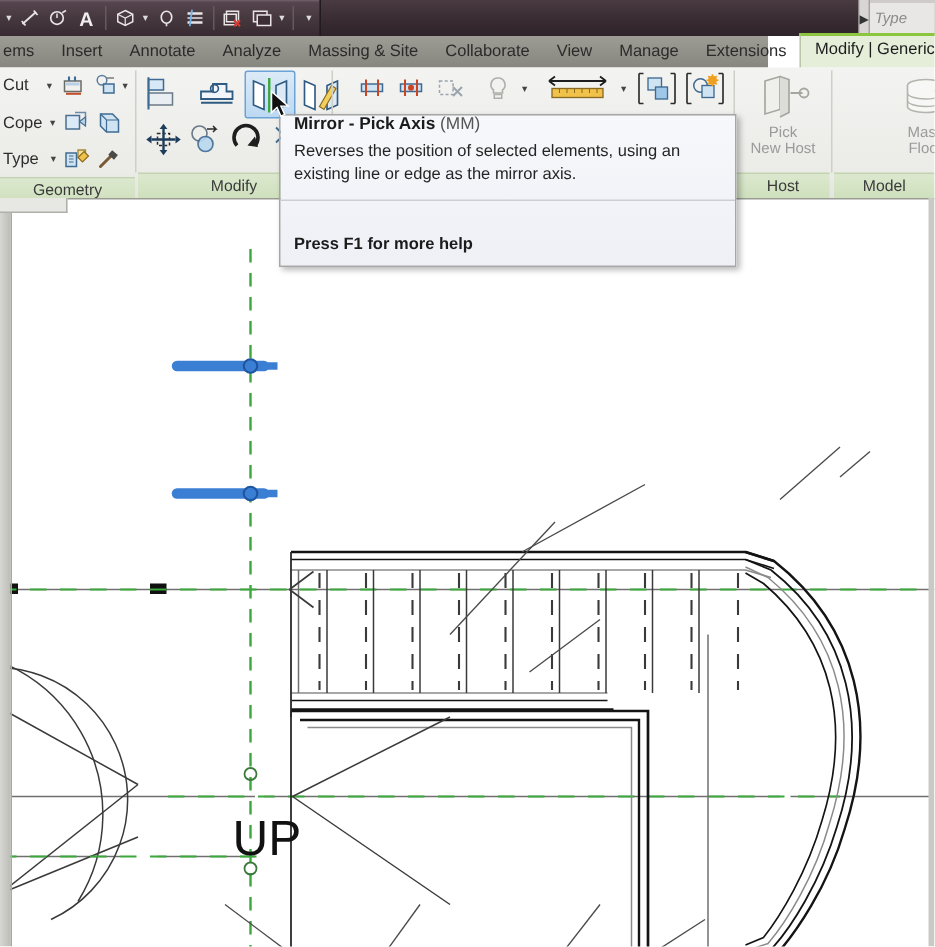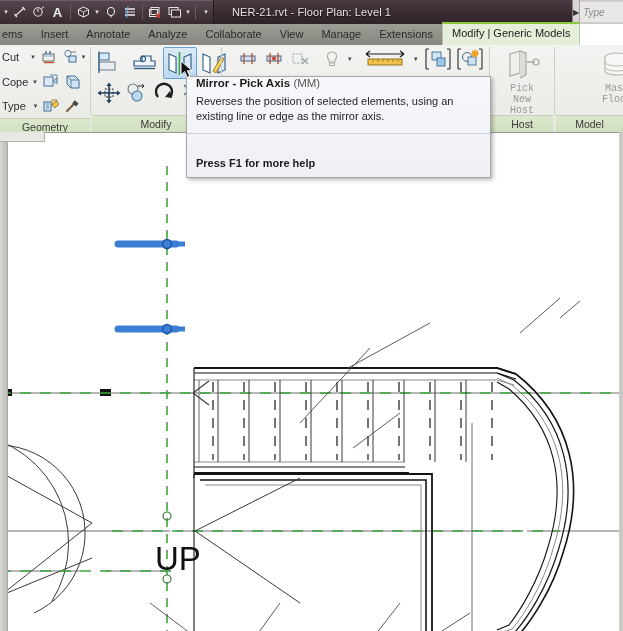--- a/index.html
+++ b/index.html
@@ -110,21 +110,20 @@
 
   
   .bigbtn{
     position:absolute;width:46px;top:1px;height:70px;
     display:flex;flex-direction:column;align-items:center;
   }
   .bigbtn .glyph{height:34px;display:flex;align-items:flex-end;justify-content:center;}
   .bigbtn .cap{
     font-size:10px;color:#9a9a9a;text-align:center;line-height:11px;margin-top:3px;
     white-space:pre-line;
-    font-family:Liberation Mono, monospace;
   }
 
   
   .tooltip{
     position:absolute;left:186px;top:76px;width:303px;
     background:linear-gradient(to bottom,#f7f8fb 0%,#eef0f6 100%);
     border:1px solid #a6a6a6;
     box-shadow:2px 2px 4px rgba(0,0,0,.28);
     z-index:50;
     font-size:11px;color:#1b1b1b;
@@ -213,32 +212,32 @@
       <div class="qat-ico">
         <svg width="15" height="14" viewBox="0 0 15 14">
             <rect x="2" y="2.5" width="9" height="7" fill="none" stroke="#e9e4e6" stroke-width="1"></rect>
             <rect x="4.5" y="5" width="9" height="7" fill="#3b2e34" stroke="#e9e4e6" stroke-width="1"></rect>
           </svg>
       </div>
       <div class="qat-caret">▾</div>
       <div class="qat-sep"></div>
       <div class="qat-caret" style="width:14px;">▾</div>
     </div>
-    <div class="title-text">NER-21.rvt - Floor Plan: Level 1</div>
     <div class="search-box">
       <div class="search-arrow">▶</div>
       <input class="search-input" type="text" value="Type" placeholder="Type a keyword or phrase" style="">
     </div>
   </div>
 
   <div class="tabstrip">
     <div class="tab first">ems</div>
     <div class="tab">Insert</div>
     <div class="tab">Annotate</div>
     <div class="tab">Analyze</div>
+    <div class="tab">Massing &amp; Site</div>
     <div class="tab">Collaborate</div>
     <div class="tab">View</div>
     <div class="tab">Manage</div>
     <div class="tab">Extensions</div>
     <div class="tab active">Modify | Generic Models</div>
   </div>
 
   <div class="ribbon">
 
     <div class="panel" style="left:0;width:90px;">

